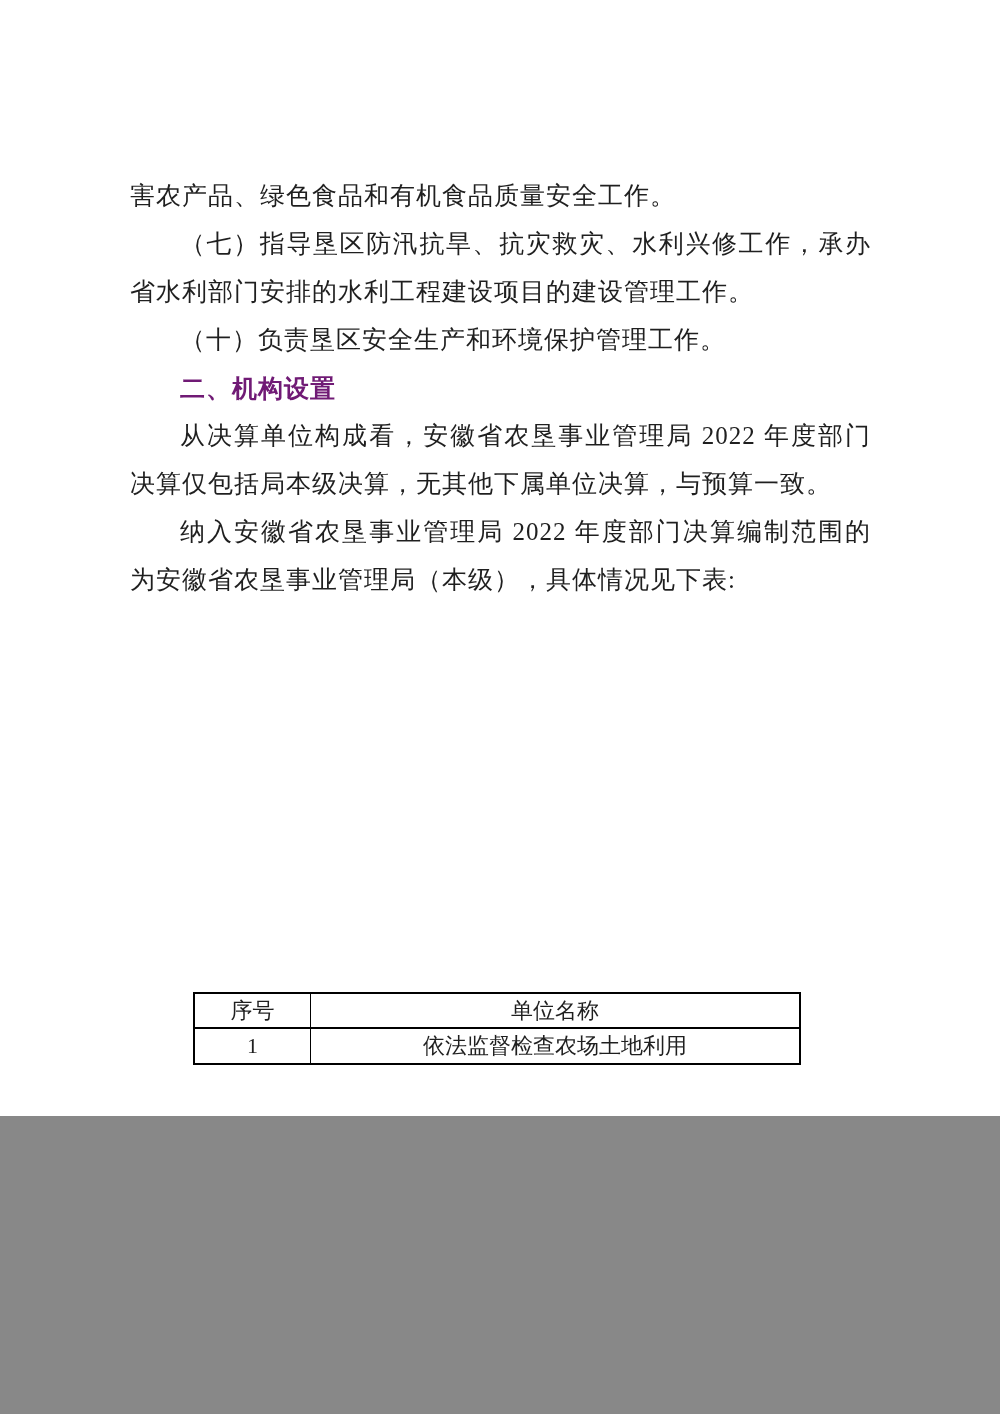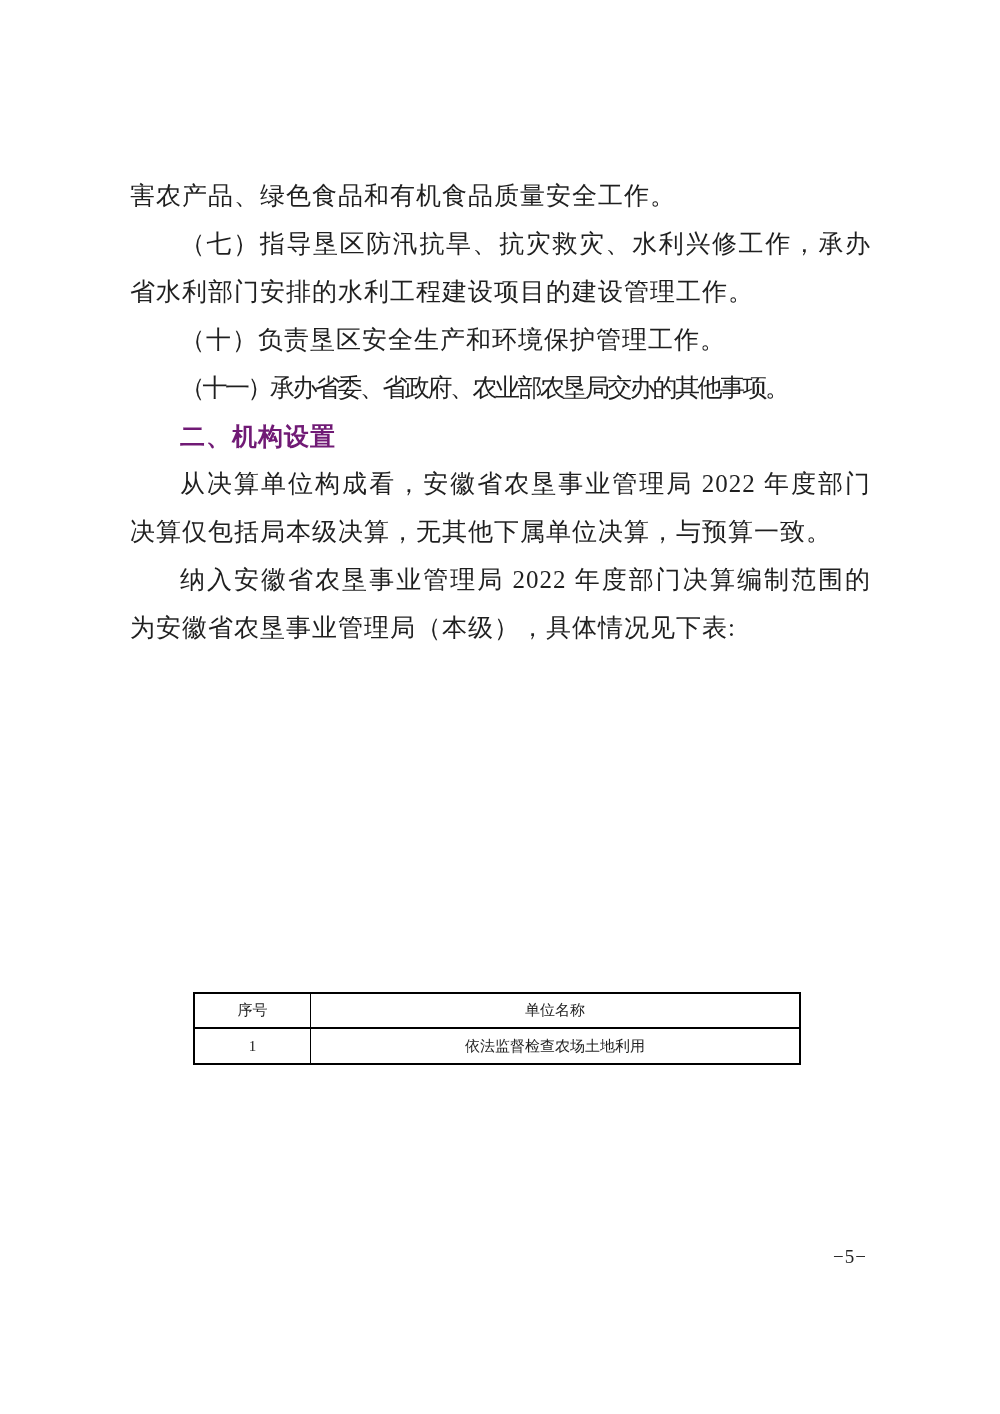--- a/index.html
+++ b/index.html
@@ -1,19 +1,19 @@
 <!DOCTYPE html>
 <html><head>
 <meta charset="utf-8">
 <style>
   html, body { margin: 0; padding: 0; background: #888; }
   .page {
     position: relative;
     width: 1000px;
-    height: 1414px;
+    height: 1116px;
     margin: 0 auto;
     background: #ffffff;
     overflow: hidden;
     font-family: "Liberation Serif", "DejaVu Serif", serif;
     color: #1f1f1f;
   }
   .content {
     position: absolute;
     left: 130px;
     top: 172px;
@@ -41,21 +41,21 @@
     color: #701a75;
   }
   .table-wrap {
     position: absolute;
     left: 193px;
     top: 992px;
   }
   table.units-table {
     border-collapse: collapse;
     border: 2.5px solid #000000;
-    font-size: 15px;
+    font-size: 22px;
     color: #1f1f1f;
   }
   table.units-table th,
   table.units-table td {
     border: 1.5px solid #000000;
     font-weight: normal;
     text-align: center;
     vertical-align: middle;
     padding: 0;
   }
@@ -73,21 +73,20 @@
   }
 </style>
 </head>
 <body>
 
 <div class="page">
   <div class="content">
     <p class="para no-indent">害农产品、绿色食品和有机食品质量安全工作。</p>
     <p class="para">（七）指导垦区防汛抗旱、抗灾救灾、水利兴修工作，承办省水利部门安排的水利工程建设项目的建设管理工作。</p>
     <p class="para">（十）负责垦区安全生产和环境保护管理工作。</p>
-    <p class="para compress">（十一）承办省委、省政府、农业部农垦局交办的其他事项。</p>
     <h2 class="section-heading">二、机构设置</h2>
     <p class="para">从决算单位构成看，安徽省农垦事业管理局 2022 年度部门决算仅包括局本级决算，无其他下属单位决算，与预算一致。</p>
     <p class="para">纳入安徽省农垦事业管理局 2022 年度部门决算编制范围的为安徽省农垦事业管理局（本级），具体情况见下表:</p>
   </div>
 
   <div class="table-wrap">
     <table class="units-table">
       <thead>
         <tr>
           <th class="col-seq">序号</th>

